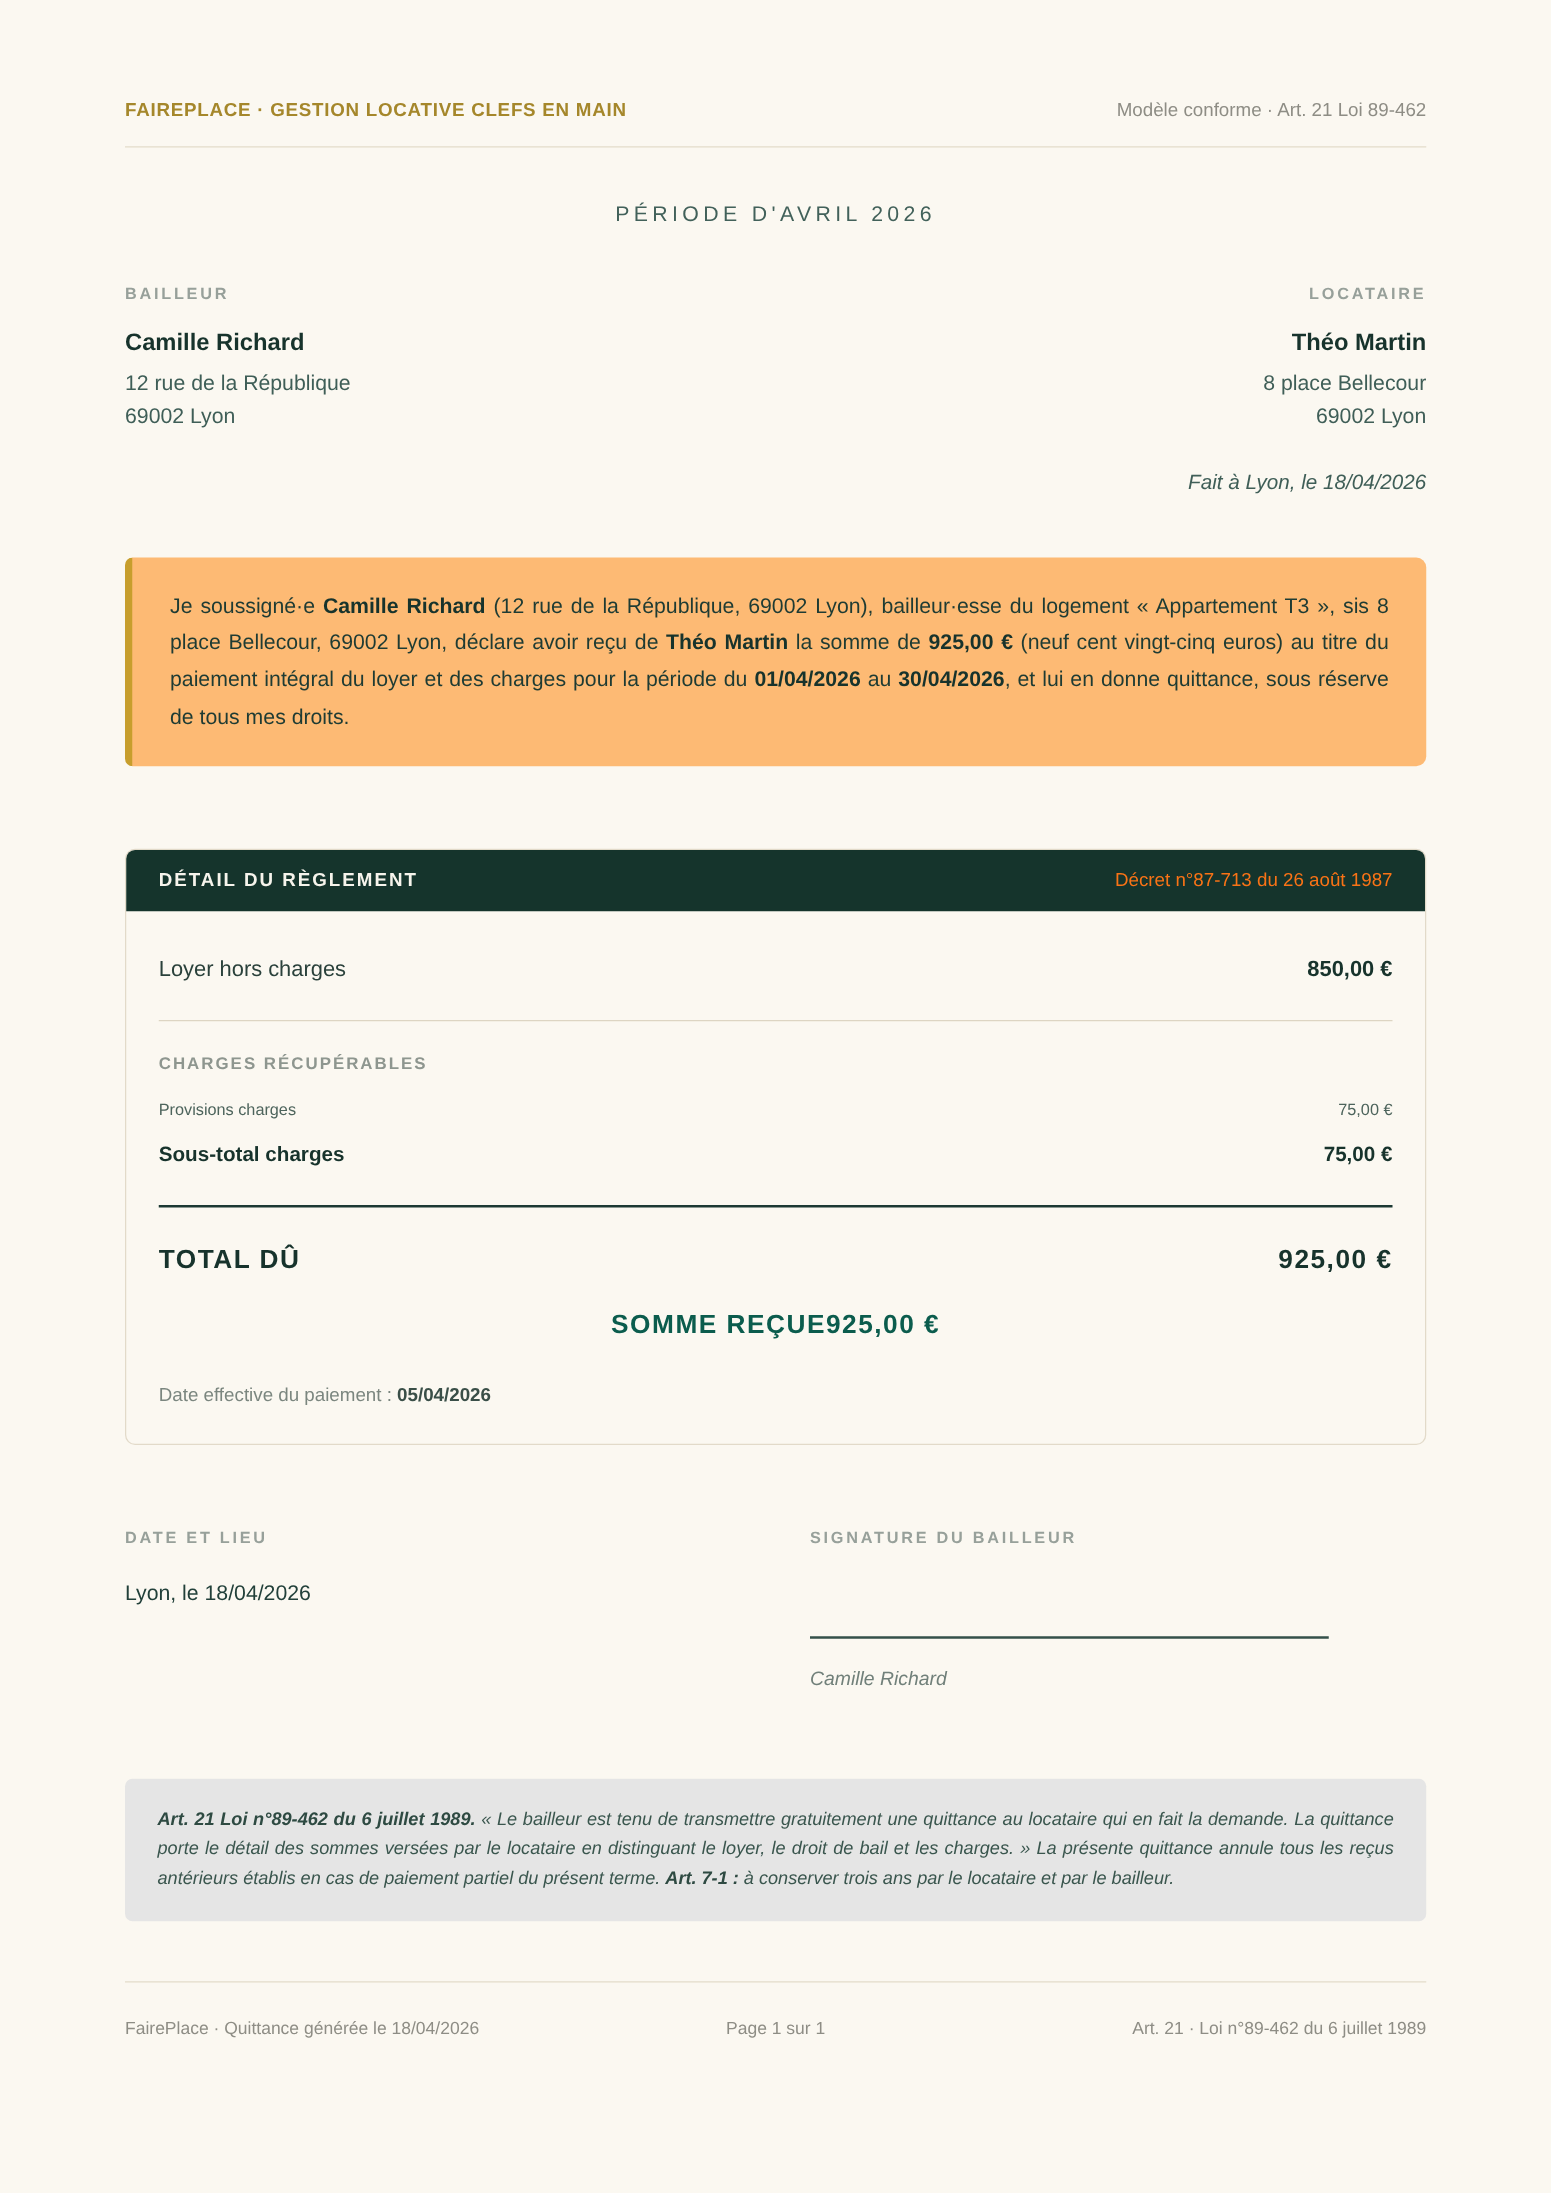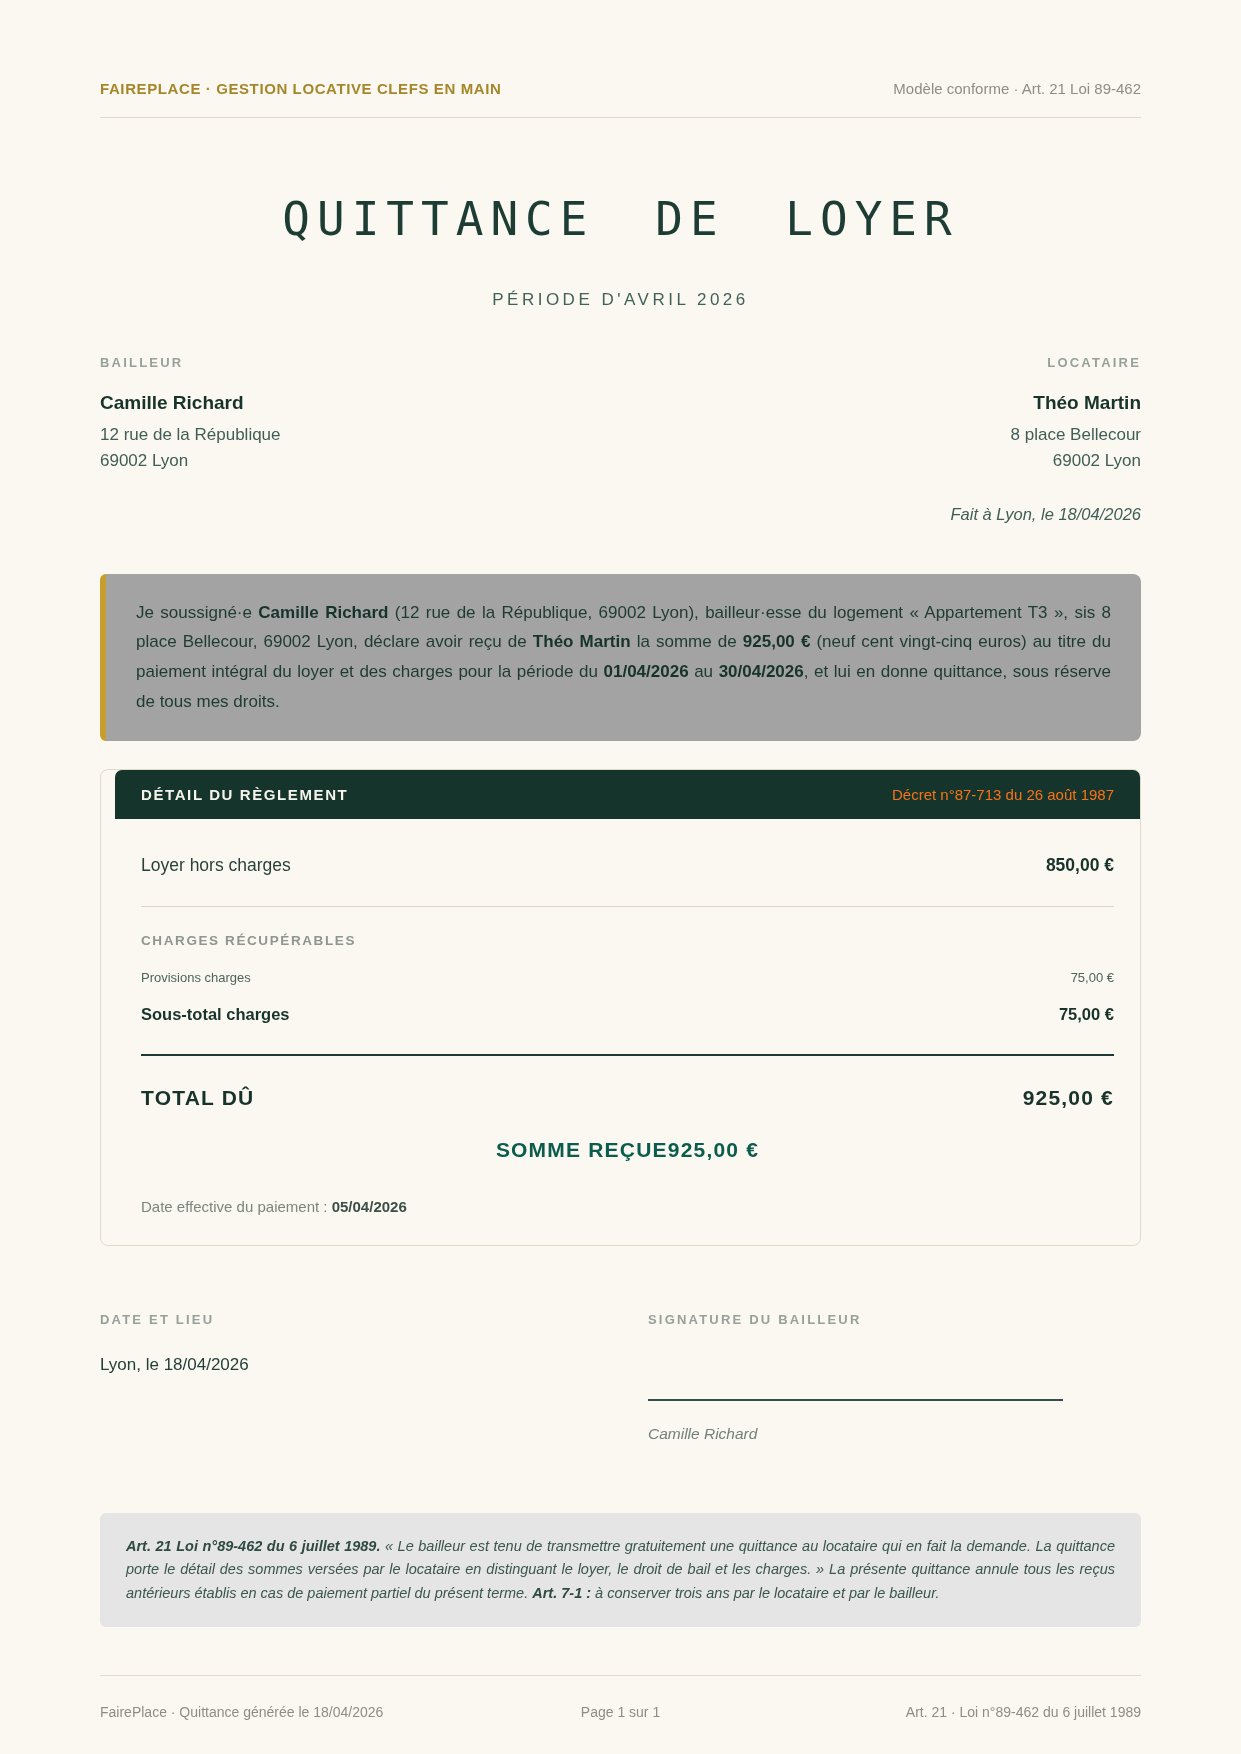--- a/index.html
+++ b/index.html
@@ -31,29 +31,29 @@
   
   .parties { margin-top: 45px; display: flex; justify-content: space-between; }
   .party.right { text-align: right; }
   .small-label { font-size: 13px; font-weight: bold; letter-spacing: 2.2px; color: #97a09a; }
   .party-name { margin-top: 22px; font-size: 19px; font-weight: bold; color: #17332c; }
   .party-addr { margin-top: 8px; font-size: 17px; line-height: 1.55; color: #3f5e57; }
   .issued { margin-top: 30px; text-align: right; font-style: italic; font-size: 16.5px; color: #3f5e57; }
 
   
   .recital {
-    margin-top: 50px; background: #a3a3a3;
+    margin-top: 50px; background: #fdba74;
     border-left: 6px solid #c79e2d; border-radius: 6px 8px 8px 6px;
     padding: 24px 30px; font-size: 17px; line-height: 1.75;
     text-align: justify; color: #1e3b33;
   }
   .recital b { color: #17332c; }
 
   
-  .card { margin-top: 28px; border: 1px solid #e2dac9; border-radius: 8px; padding-left: 14px; }
+  .card { margin-top: 66px; border: 1px solid #e2dac9; border-radius: 8px; }
   .card-header {
     background: #15342c; border-radius: 7px 7px 0 0;
     display: flex; justify-content: space-between; align-items: center;
     padding: 16px 26px;
   }
   .card-header .ch-title { color: #f6f4ec; font-weight: bold; font-size: 15px; letter-spacing: 1.6px; }
   .card-header .ch-ref { color: #f97316; font-size: 15px; }
   .card-body { padding: 4px 26px 30px; }
   .moneyrow { display: flex; justify-content: space-between; align-items: baseline; }
   .row-rent { padding: 32px 0 30px; font-size: 17.5px; color: #2a413b; }
@@ -95,21 +95,20 @@
 <body>
 
 <div class="page">
 
   <div class="topbar">
     <span class="brand">FAIREPLACE · GESTION LOCATIVE CLEFS EN MAIN</span>
     <span class="compliance">Modèle conforme · Art. 21 Loi 89-462</span>
   </div>
   <hr class="toprule">
 
-  <h1 class="doc-title">QUITTANCE DE LOYER</h1>
   <div class="doc-subtitle">PÉRIODE D'AVRIL 2026</div>
 
   <div class="parties">
     <div class="party left">
       <div class="small-label">BAILLEUR</div>
       <div class="party-name">Camille Richard</div>
       <div class="party-addr">
         <div>12 rue de la République</div>
         <div>69002 Lyon</div>
       </div>

